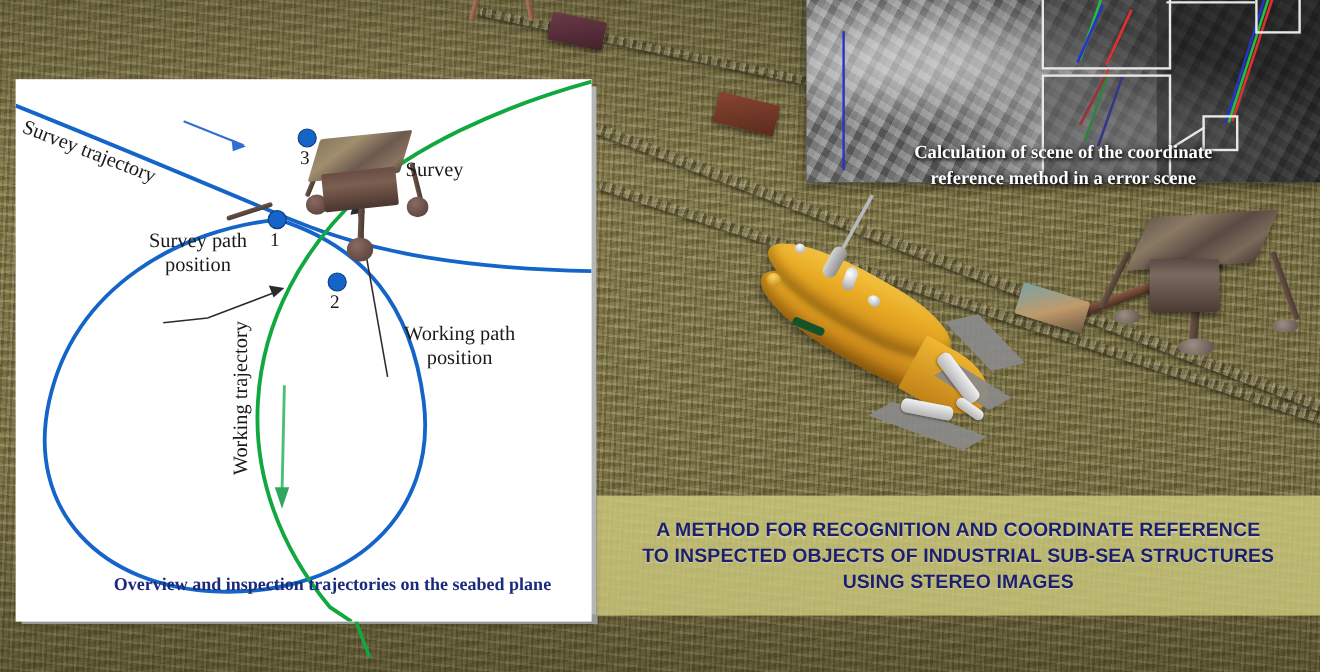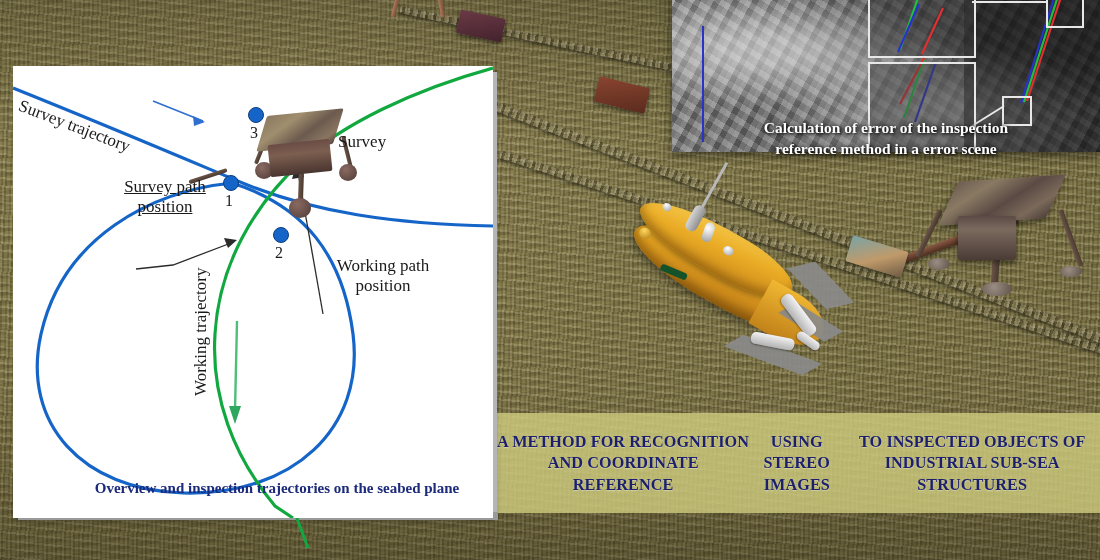--- a/index.html
+++ b/index.html
@@ -66,23 +66,23 @@
   .stereo .tinybox{position:absolute;border:2px solid #e8e8e8;}
   .stereo .vline{position:absolute;width:2px;background:#2a33c8;}
   .stereo-caption{position:absolute;left:672px;top:118px;width:428px;text-align:center;
     color:#ffffff;font-weight:bold;font-size:15.5px;line-height:1.35;
     font-family:"Liberation Serif",serif;text-shadow:1px 1px 3px rgba(0,0,0,.95),0 0 6px rgba(0,0,0,.8);}
 
   
   .title-banner{position:absolute;left:497px;top:413px;width:603px;height:100px;
     background:rgba(208,205,128,.80);}
   .title-text{position:absolute;left:497px;top:414px;width:603px;height:100px;
-    display:flex;flex-direction:row;align-items:center;justify-content:center;
+    display:flex;flex-direction:column;align-items:center;justify-content:center;
     color:#1b1f6e;font-weight:bold;font-size:16.2px;line-height:1.30;letter-spacing:.1px;
-    font-family:Liberation Serif, serif;text-align:center;text-shadow:0 1px 1px rgba(255,255,255,.35);}
+    font-family:Liberation Sans, sans-serif;text-align:center;text-shadow:0 1px 1px rgba(255,255,255,.35);}
 
   
   .panel-shadow{position:absolute;left:18px;top:72px;width:477px;height:450px;background:rgba(60,55,35,.45);filter:blur(3px);}
   .panel{position:absolute;left:13px;top:66px;width:480px;height:452px;background:#ffffff;}
   .panel-edge-b{position:absolute;left:18px;top:512px;width:480px;height:8px;background:#9a9a9a;}
   .panel-edge-r{position:absolute;left:489px;top:72px;width:8px;height:448px;background:#b5b5b5;}
   .panel svg{position:absolute;left:0;top:0;}
 
   .lbl{position:absolute;color:#1a1a1a;font-family:"Liberation Serif",serif;}
   .lbl-survey-traj{font-size:17px;transform:rotate(21deg);transform-origin:0 0;}
@@ -186,29 +186,29 @@
       <line x1="300" y1="6" x2="374" y2="6" stroke="#e8e8e8" stroke-width="2"></line>
       <line x1="300" y1="130" x2="332" y2="110" stroke="#e8e8e8" stroke-width="2"></line>
     </svg>
 
     <div class="box" style="left:196px;top:66px;width:104px;height:100px;"></div>
     <div class="tinybox" style="left:374px;top:-6px;width:34px;height:34px;"></div>
     <div class="tinybox" style="left:330px;top:100px;width:26px;height:26px;"></div>
   </div>
 
   <div class="stereo-caption">
-    <div>Calculation of error of the inspection</div>
+    <div>Calculation of scene of the coordinate</div>
     <div>reference method in a error scene</div>
   </div>
 
   <div class="title-banner"></div>
   <div class="title-text">
     <div>A METHOD FOR RECOGNITION AND COORDINATE REFERENCE</div>
+    <div>TO INSPECTED OBJECTS OF INDUSTRIAL SUB-SEA STRUCTURES</div>
     <div>USING STEREO IMAGES</div>
-    <div>TO INSPECTED OBJECTS OF INDUSTRIAL SUB-SEA STRUCTURES</div>
   </div>
 
   <div class="panel-shadow"></div>
   <div class="panel-edge-r"></div>
   <div class="panel-edge-b"></div>
 
   <svg width="1100" height="560" style="position:absolute;left:0;top:0;pointer-events:none;">
     <path d="M 292,505 L 308,548" stroke="#12a840" stroke-width="3" fill="none"></path>
   </svg>
 
@@ -261,26 +261,26 @@
              background:linear-gradient(180deg,#6a4c46 0%,#7c5f50 35%,#4a3530 100%);"></div>
       <div class="leg" style="left:-30px;top:56px;width:4px;height:40px;transform:rotate(72deg);"></div>
     </div>
 
     <div class="lbl lbl-survey-traj" style="left:10px;top:30px;">Survey trajectory</div>
 
     <div class="lbl lbl-working-traj" style="left:178px;top:330px;">Working trajectory</div>
 
     <div class="lbl lbl-center" style="left:325px;top:66px;">Survey</div>
 
-    <div class="lbl lbl-center" style="left:92px;top:111px;width:120px;text-decoration:underline;">
+    <div class="lbl lbl-center" style="left:92px;top:125px;width:120px;">
       <div>Survey path</div>
       <div>position</div>
     </div>
 
-    <div class="lbl lbl-center" style="left:308px;top:190px;width:124px;">
+    <div class="lbl lbl-center" style="left:308px;top:202px;width:124px;">
       <div>Working path</div>
       <div>position</div>
     </div>
 
     <div class="lbl lbl-num" style="left:237px;top:58px;">3</div>
     <div class="lbl lbl-num" style="left:212px;top:126px;">1</div>
     <div class="lbl lbl-num" style="left:262px;top:178px;">2</div>
   </div>
 
   <div class="panel-caption">Overview and inspection trajectories on the seabed plane</div>

